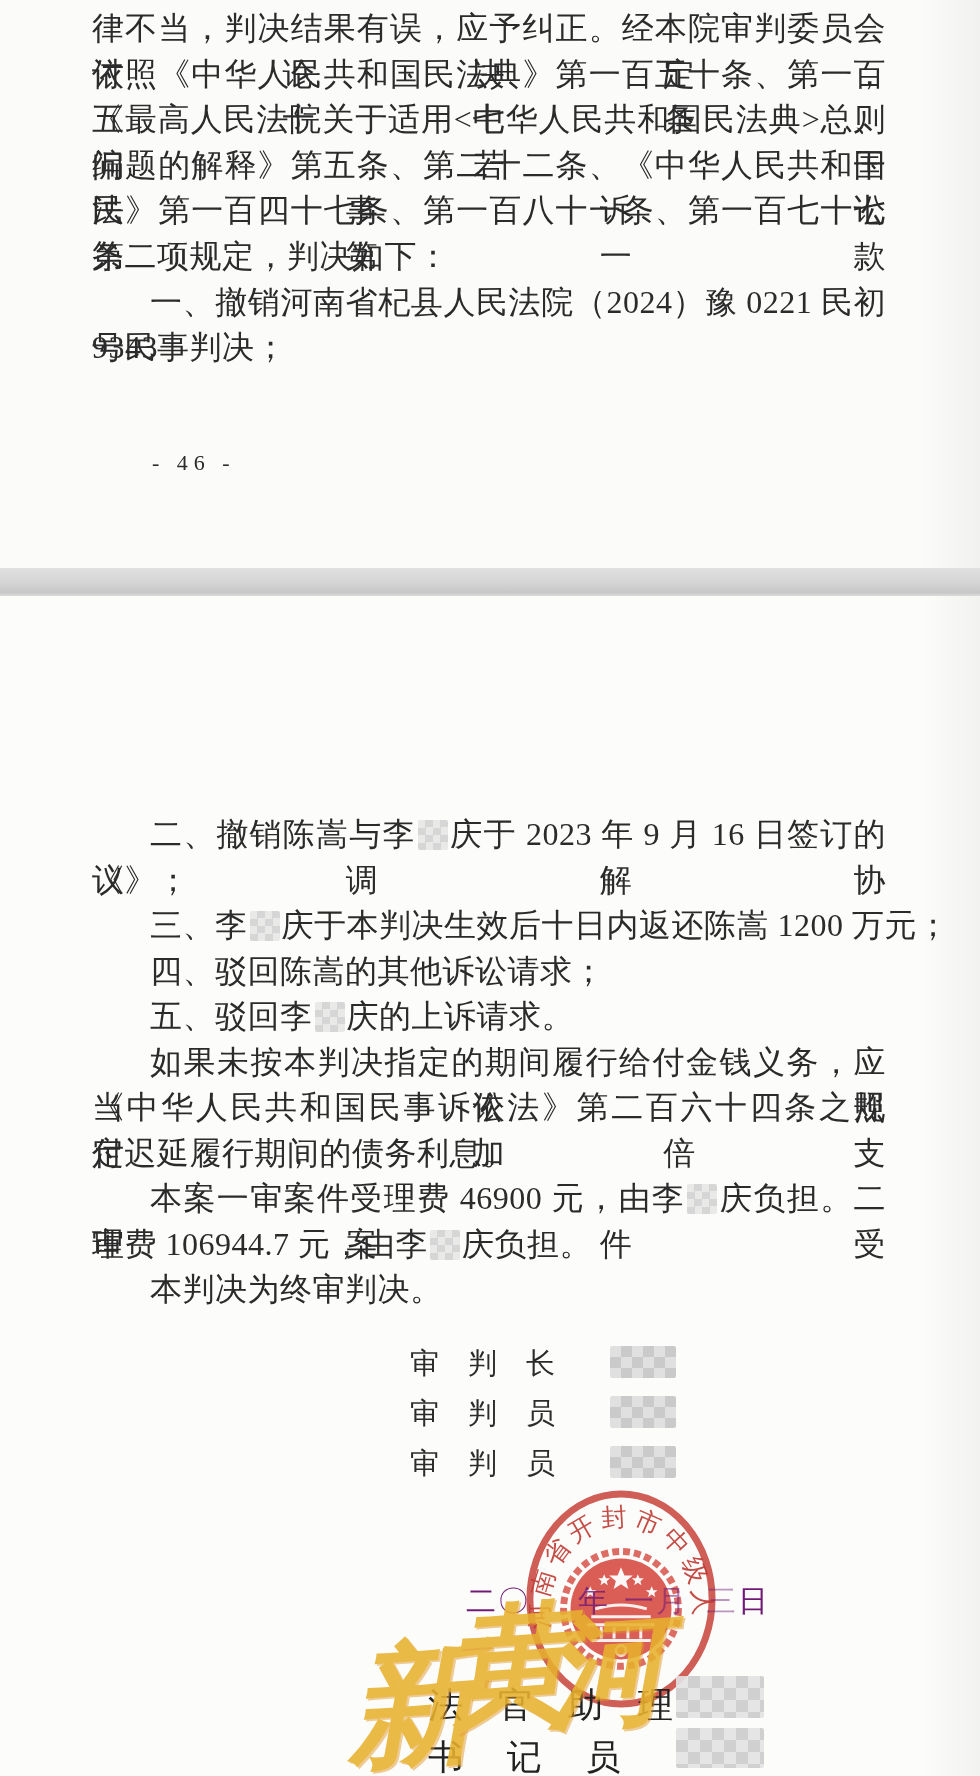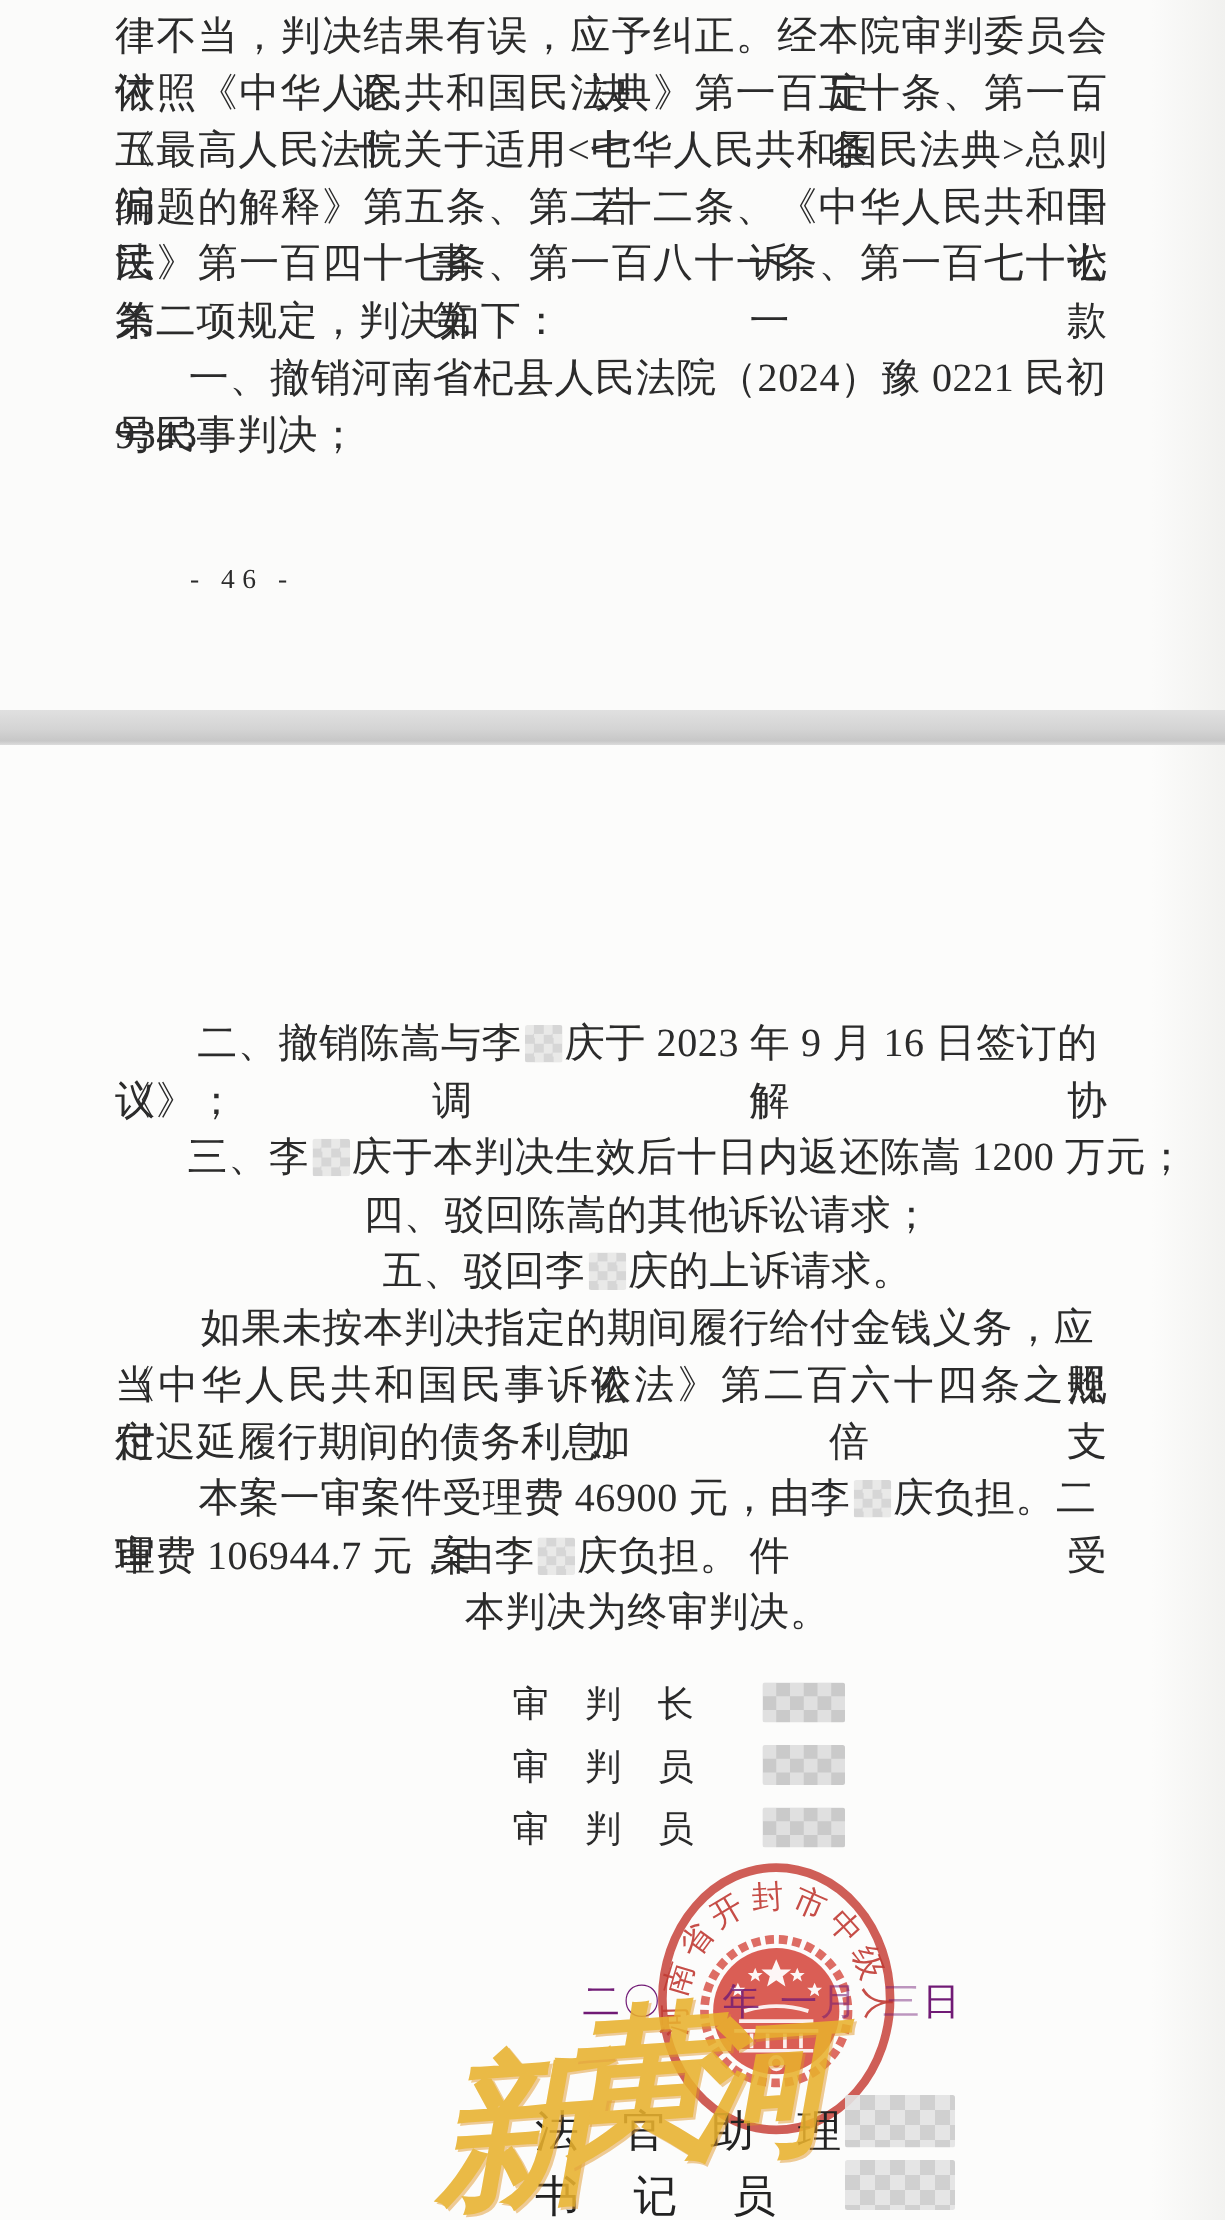--- a/index.html
+++ b/index.html
@@ -15,21 +15,21 @@
     background:linear-gradient(180deg,#e0e0e0 0%,#d4d4d4 55%,#c7c7c7 88%,#dcdcdc 100%);z-index:0;}
   .page2-bg{position:absolute;left:0;top:596px;width:980px;height:1180px;
     background:linear-gradient(90deg,#fcfcfb 0%,#fcfcfb 94%,#f2f2f0 100%);z-index:0;}
 
   
   .textcol{position:absolute;left:92px;width:794px;z-index:2;}
   .p1{top:6px;}
   .p2{top:812px;}
   .ln{font-size:32px;line-height:45.6px;height:45.6px;white-space:nowrap;letter-spacing:.5px;}
   .just{white-space:normal;text-align:justify;text-align-last:justify;}
-  .ind{text-indent:58px;text-align:center;}
+  .ind{text-indent:58px;}
   .p2 .ln{line-height:45.5px;height:45.5px;}
 
   
   .red-sm{display:inline-block;width:30px;height:30px;vertical-align:-5px;margin:0 2px;
     background:repeating-conic-gradient(#d2d2d2 0% 25%,#e7e7e7 0% 50%);
     background-size:15px 15px;border-radius:2px;opacity:.9;}
 
   
   .pagenum{position:absolute;left:152px;top:450px;font-size:22px;letter-spacing:6px;z-index:2;}
 

